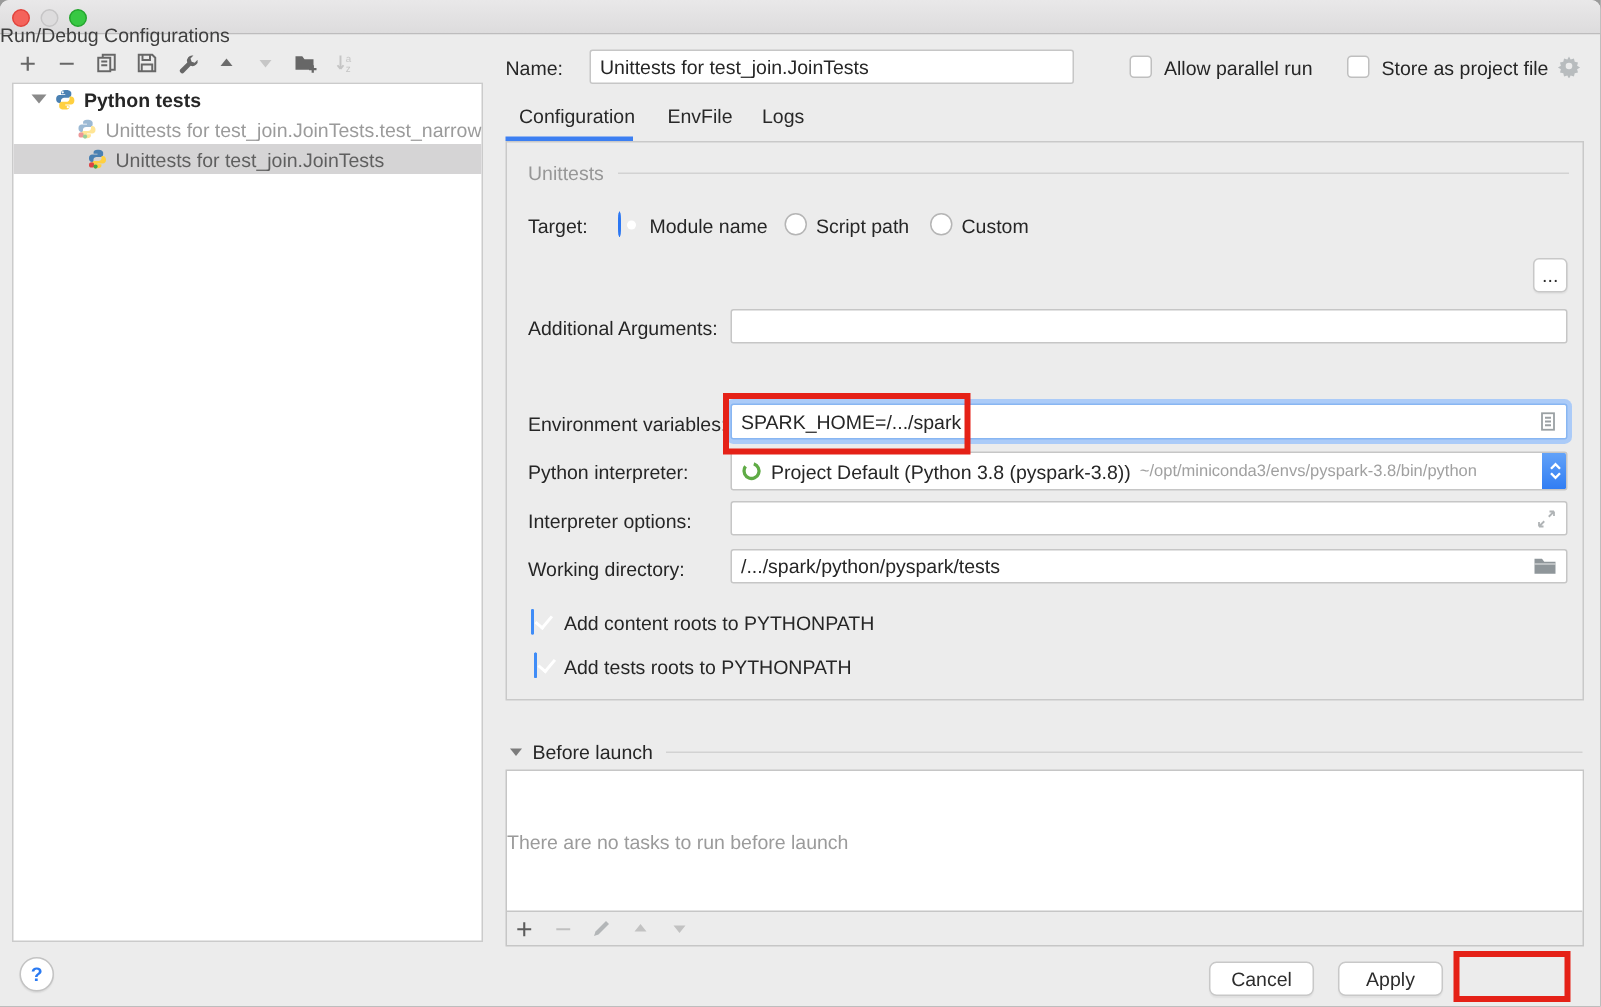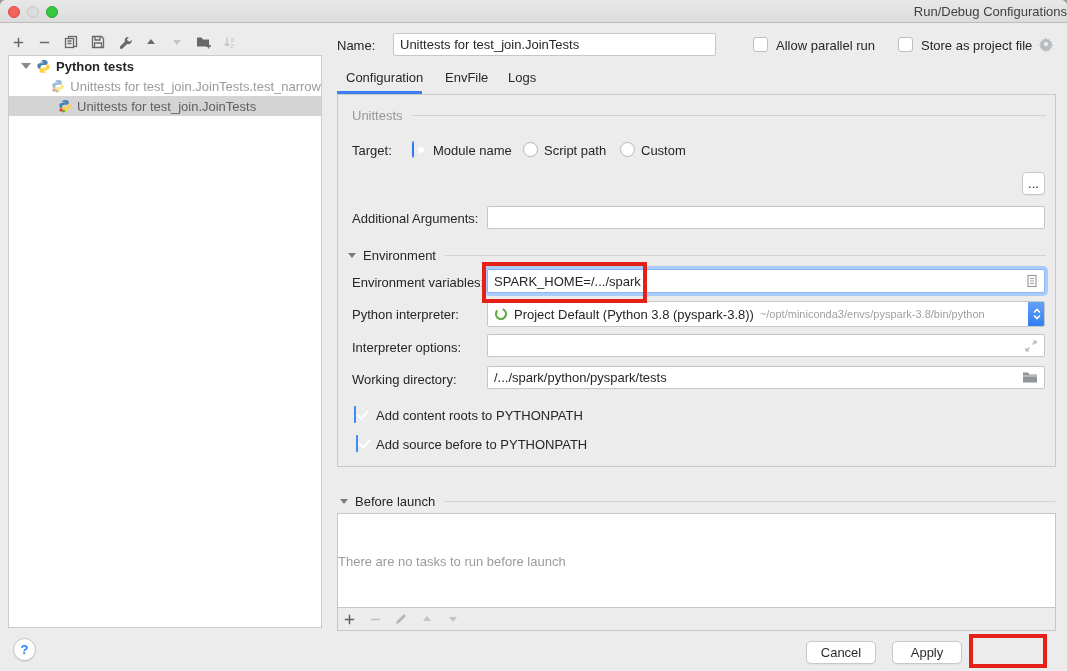--- a/index.html
+++ b/index.html
@@ -10,21 +10,21 @@
     font-family:"Liberation Sans", sans-serif; font-size:13px; color:#262626;
     border-radius:6px 6px 0 0;
   }
   .abs { position:absolute; }
   
   .titlebar {
     position:absolute; left:0; top:0; width:100%; height:23px;
     background:linear-gradient(#e9e8e9,#dddcdd);
     border-bottom:1px solid #bdbcbd; border-radius:6px 6px 0 0;
   }
-  .title { position:absolute; top:4px; width:100%; text-align:right; color:#3f3f3f; font-size:13px; }
+  .title { position:absolute; top:16px; width:100%; text-align:left; color:#3f3f3f; font-size:13px; }
   .light { position:absolute; top:6px; width:12px; height:12px; border-radius:50%; }
   .light.red   { left:8px;  background:#f4635b; border:1px solid #e1443d; }
   .light.gray  { left:27px; background:#dddcdd; border:1px solid #c6c5c6; }
   .light.green { left:46px; background:#38c843; border:1px solid #25a52f; }
   
   .tb-icon { position:absolute; top:34px; width:16px; height:16px; display:flex; align-items:center; justify-content:center; }
   .tree {
     position:absolute; left:8px; top:55px; width:314px; height:573px;
     background:#fff; border:1px solid #cbcbcb; overflow:hidden;
   }
@@ -235,25 +235,20 @@
     <span>...</span>
   </div>
 
   
   <div class="abs label" style="left:352px; top:211px">Additional Arguments:</div>
   <div class="field abs" style="left:487px; top:206px; width:558px">
     <span></span>
   </div>
 
   
-  <div class="sect abs" style="left:348px; top:248px; width:698px">
-    <span class="sect-arrow"></span>
-    <span>Environment</span>
-    <span class="line"></span>
-  </div>
 
   
   <div class="abs label" style="left:352px; top:275px">Environment variables:</div>
   <div class="field abs" style="left:487px; top:269px; width:558px; height:24px; border:1px solid #88b6f2; box-shadow:0 0 0 3px #abcbf8">
     <span>SPARK_HOME=/.../spark</span>
     <span style="margin-left:auto">
       <svg width="12" height="14" viewBox="0 0 12 14" fill="none" stroke="#9aa0a3" stroke-width="1.2">
           <rect x="2" y="1.5" width="8" height="11" fill="#fff"></rect>
           <path d="M4 4.5h4M4 7h4M4 9.5h4"></path>
         </svg>
@@ -297,21 +292,21 @@
           <path d="M1 1.5h5l1.5 2H15v8H1z"></path>
           <path d="M1 5h14" stroke="#ececec" stroke-width=".8"></path>
         </svg>
     </span>
   </div>
 
   
   <span class="checkbox checked abs" style="left:352px; top:407px"></span>
   <div class="abs label" style="left:376px; top:408px">Add content roots to PYTHONPATH</div>
   <span class="checkbox checked abs" style="left:352px; top:436px"></span>
-  <div class="abs label" style="left:376px; top:437px">Add source before to PYTHONPATH</div>
+  <div class="abs label" style="left:376px; top:437px">Add tests roots to PYTHONPATH</div>
 
   
   <div class="sect abs" style="left:340px; top:494px; width:715px">
     <span class="sect-arrow"></span>
     <span>Before launch</span>
     <span class="line"></span>
   </div>
   <div class="blaunch-box">
     <div class="blaunch-white">
       <div class="empty-msg">There are no tasks to run before launch</div>

